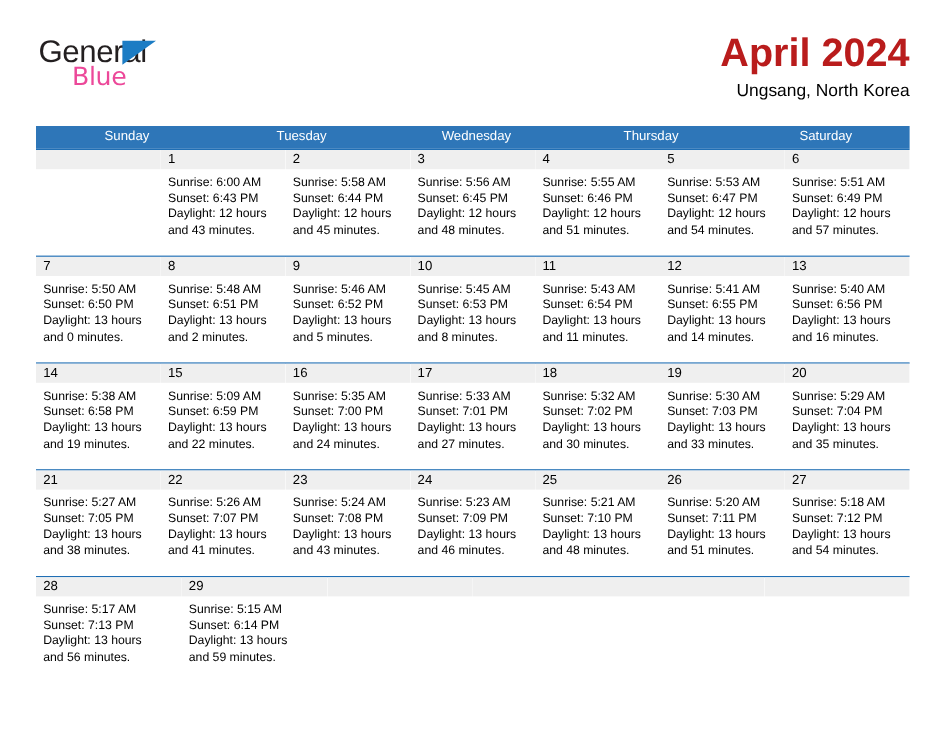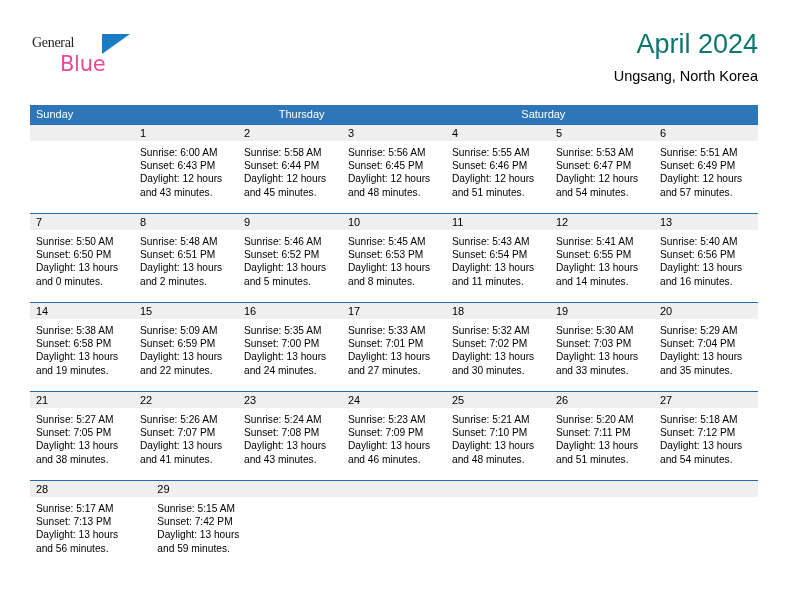--- a/index.html
+++ b/index.html
@@ -35,24 +35,24 @@
     position: absolute;
     left: 2px;
     top: 4px;
     width: 120px;
     height: 48px;
   }
   .logo-general {
     position: absolute;
     left: 0;
     top: 0;
-    font-size: 14px;
+    font-size: 26px;
     letter-spacing: -0.3px;
     color: #231f20;
-    font-family: Liberation Serif, serif;
+    font-family: Liberation Sans, sans-serif;
     line-height: 22px;
   }
   .logo-triangle {
     position: absolute;
     left: 70px;
     top: 2px;
     width: 0;
     height: 0;
     border-left: 28px solid #1b7cc4;
     border-bottom: 20px solid transparent;
@@ -68,24 +68,25 @@
     line-height: 22px;
   }
 
   .title-block {
     position: absolute;
     right: 0;
     top: 0;
     text-align: right;
   }
   .cal-title {
-    font-size: 27px;
-    color: #0f766e;
+    font-size: 33px;
+    color: #b91c1c;
     line-height: 32px;
     white-space: nowrap;
+    font-weight: bold;
   }
   .cal-subtitle {
     font-size: 14.5px;
     color: #000;
     line-height: 20px;
     margin-top: 6px;
     white-space: nowrap;
   }
 
   
@@ -93,20 +94,21 @@
     position: absolute;
     left: 30px;
     top: 105px;
     width: 728px;
   }
 
   .weekday-row {
     display: flex;
     background: #2e76b8;
     height: 19px;
+    text-align: center;
   }
   .weekday {
     flex: 1 1 0;
     color: #ffffff;
     font-size: 11px;
     line-height: 19px;
     padding-left: 6px;
     box-sizing: border-box;
     white-space: nowrap;
     overflow: hidden;
@@ -169,20 +171,22 @@
       <div class="cal-title">April 2024</div>
       <div class="cal-subtitle">Ungsang, North Korea</div>
     </div>
 
   </div>
 
   <div class="calendar">
 
     <div class="weekday-row">
       <div class="weekday">Sunday</div>
+      <div class="weekday">Tuesday</div>
+      <div class="weekday">Wednesday</div>
       <div class="weekday">Thursday</div>
       <div class="weekday">Saturday</div>
     </div>
 
     <div class="week">
       <div class="week-inner">
         <div class="day empty">
           <div class="day-num-strip"></div>
         </div>
         <div class="day">
@@ -454,21 +458,21 @@
             <div>Sunrise: 5:17 AM</div>
             <div>Sunset: 7:13 PM</div>
             <div>Daylight: 13 hours</div>
             <div>and 56 minutes.</div>
           </div>
         </div>
         <div class="day">
           <div class="day-num-strip">29</div>
           <div class="day-body">
             <div>Sunrise: 5:15 AM</div>
-            <div>Sunset: 7:42 PM</div>
+            <div>Sunset: 6:14 PM</div>
             <div>Daylight: 13 hours</div>
             <div>and 59 minutes.</div>
           </div>
         </div>
         <div class="day empty">
           <div class="day-num-strip"></div>
         </div>
         <div class="day empty">
           <div class="day-num-strip"></div>
         </div>

